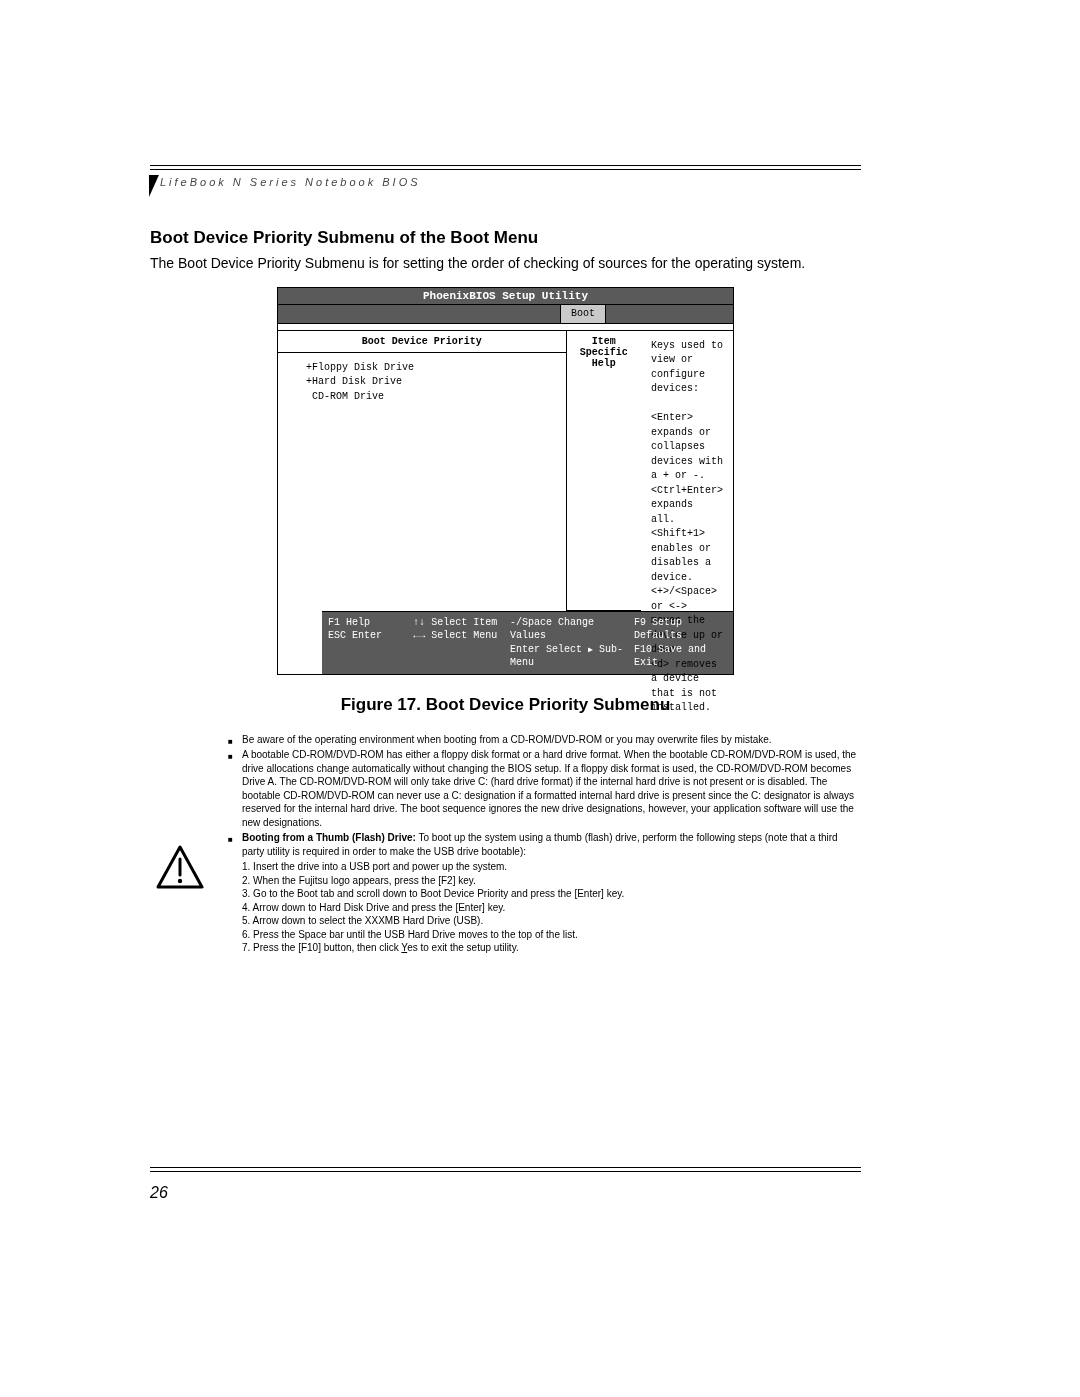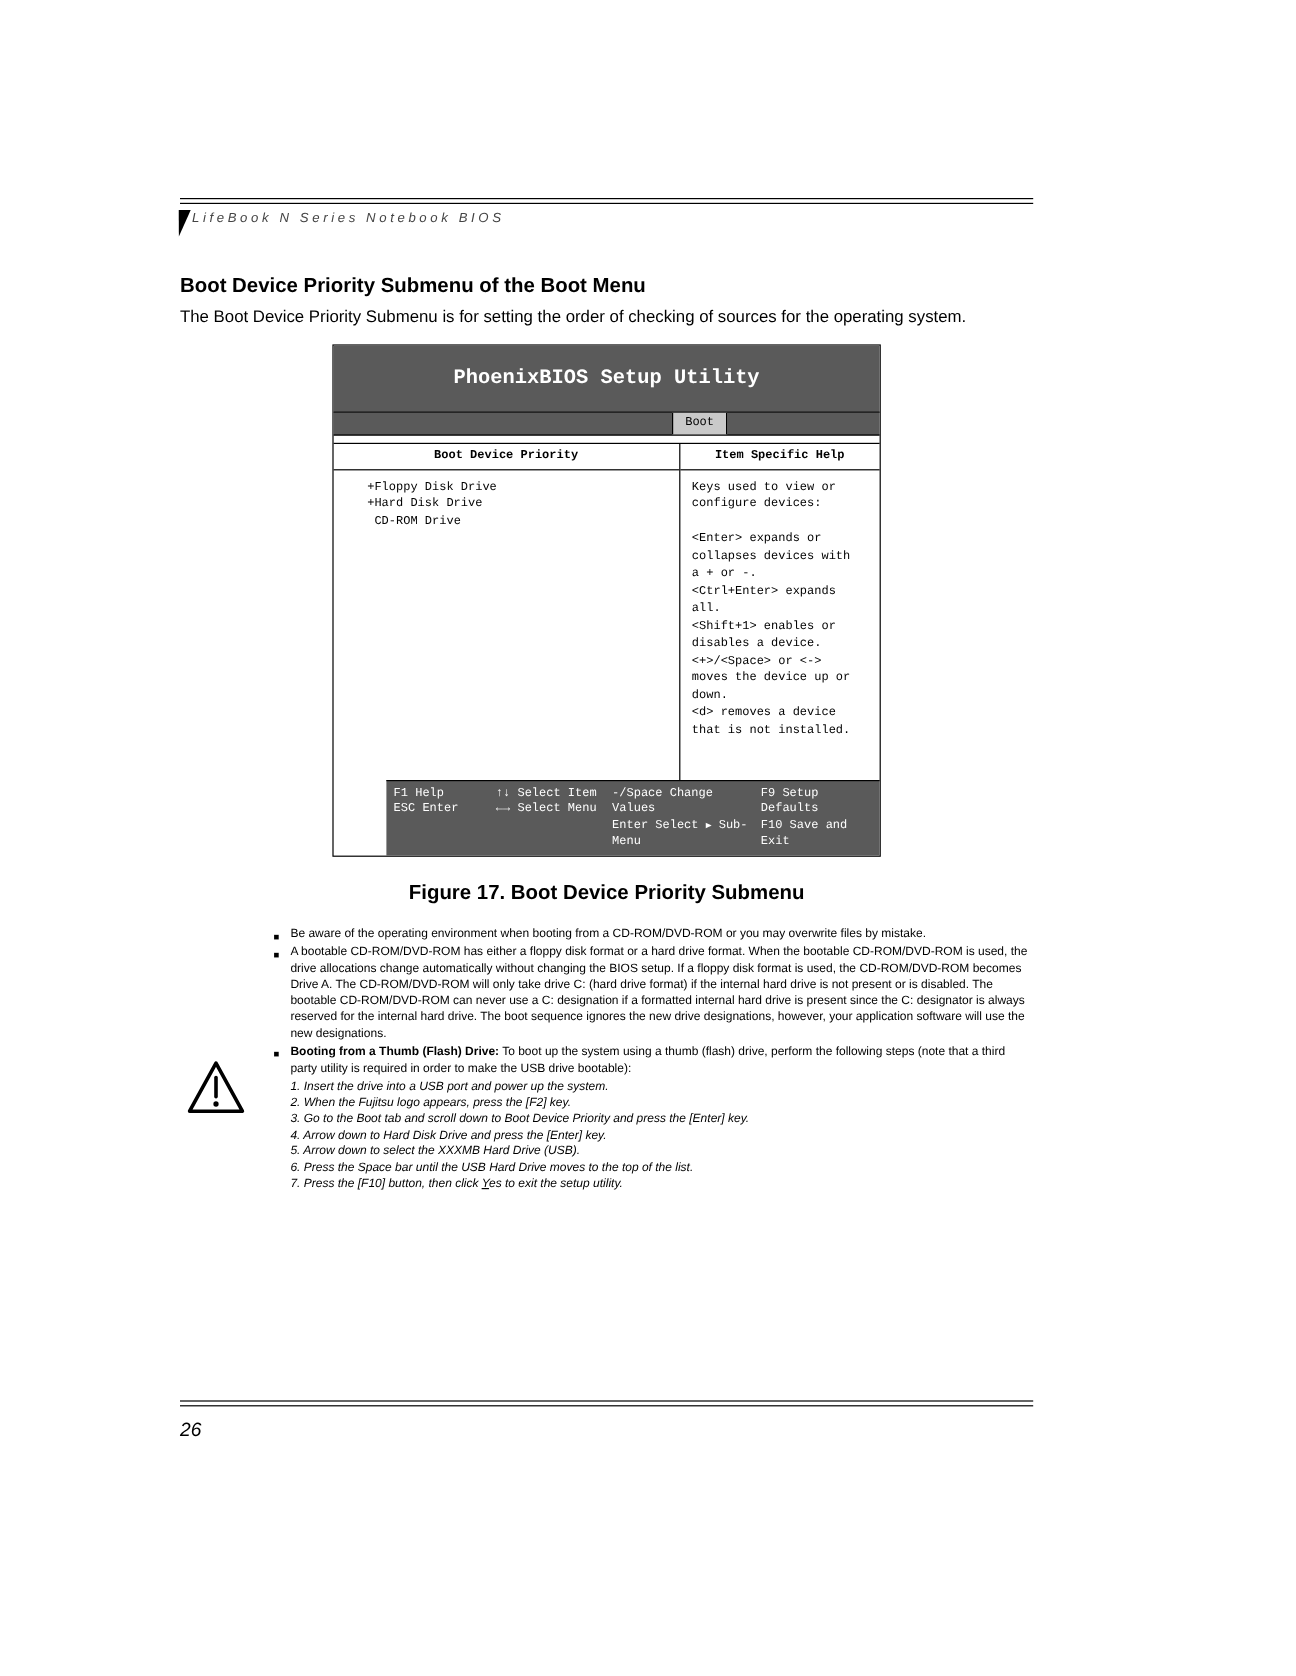--- a/index.html
+++ b/index.html
@@ -59,22 +59,22 @@
     margin: 0 auto 20px auto;
     font-family: "Courier New", monospace;
     font-size: 10px;
     border: 1px solid #000;
   }
   .bios-title {
     background: #5a5a5a;
     color: #fff;
     text-align: center;
     font-weight: bold;
-    padding: 18px 0;
-    font-size: 17px;
+    padding: 2px 0;
+    font-size: 11px;
     border-bottom: 1px solid #000;
   }
   .bios-menu {
     background: #5a5a5a;
     height: 18px;
     display: flex;
     align-items: stretch;
     border-bottom: 1px solid #000;
   }
   .bios-menu .tab {
@@ -98,21 +98,21 @@
   }
   .bios-left {
     flex: 1.9;
     border-right: 1px solid #000;
     display: flex;
     flex-direction: column;
   }
   .bios-right {
     flex: 1.1;
     display: flex;
-    flex-direction: column;
+    flex-direction: row;
   }
   .col-head {
     text-align: center;
     padding: 5px 0;
     border-bottom: 1px solid #000;
     font-weight: bold;
   }
   .col-body {
     padding: 8px 10px;
     flex: 1;
@@ -167,21 +167,20 @@
     font-size: 8px;
     position: absolute;
     left: 0;
     top: 4px;
   }
   .steps {
     margin-top: 2px;
   }
   .step {
     padding-left: 0px;
-    font-style: italic;
   }
   .bottomline {
     position: absolute;
     left: 150px;
     right: 95px;
     bottom: 225px;
     border-top: 1px solid #000;
     border-bottom: 1px solid #000;
     height: 3px;
   }

